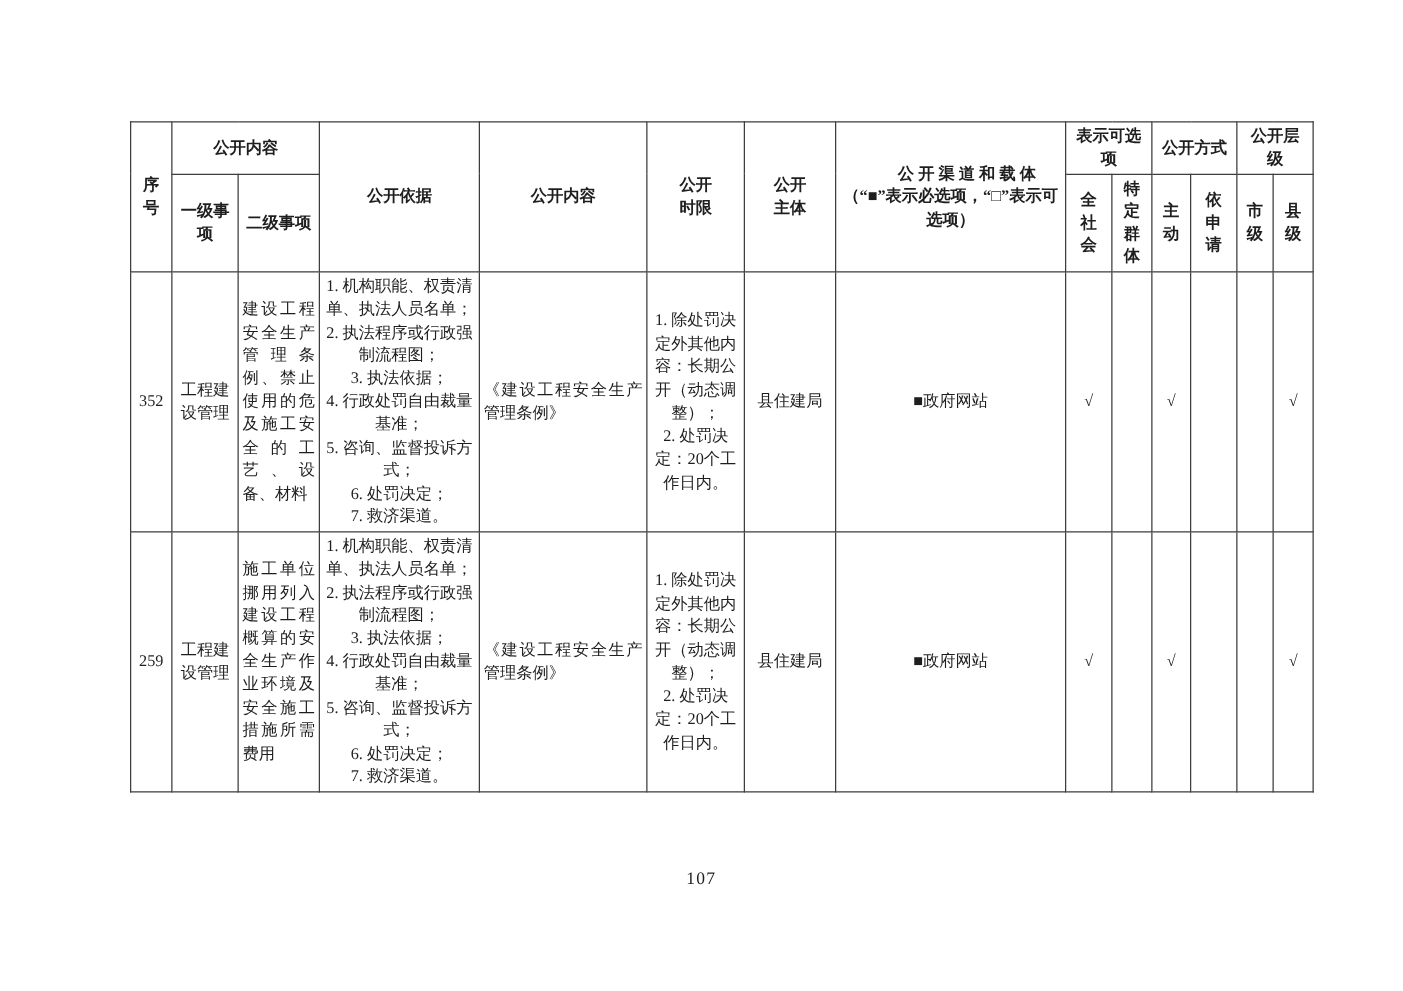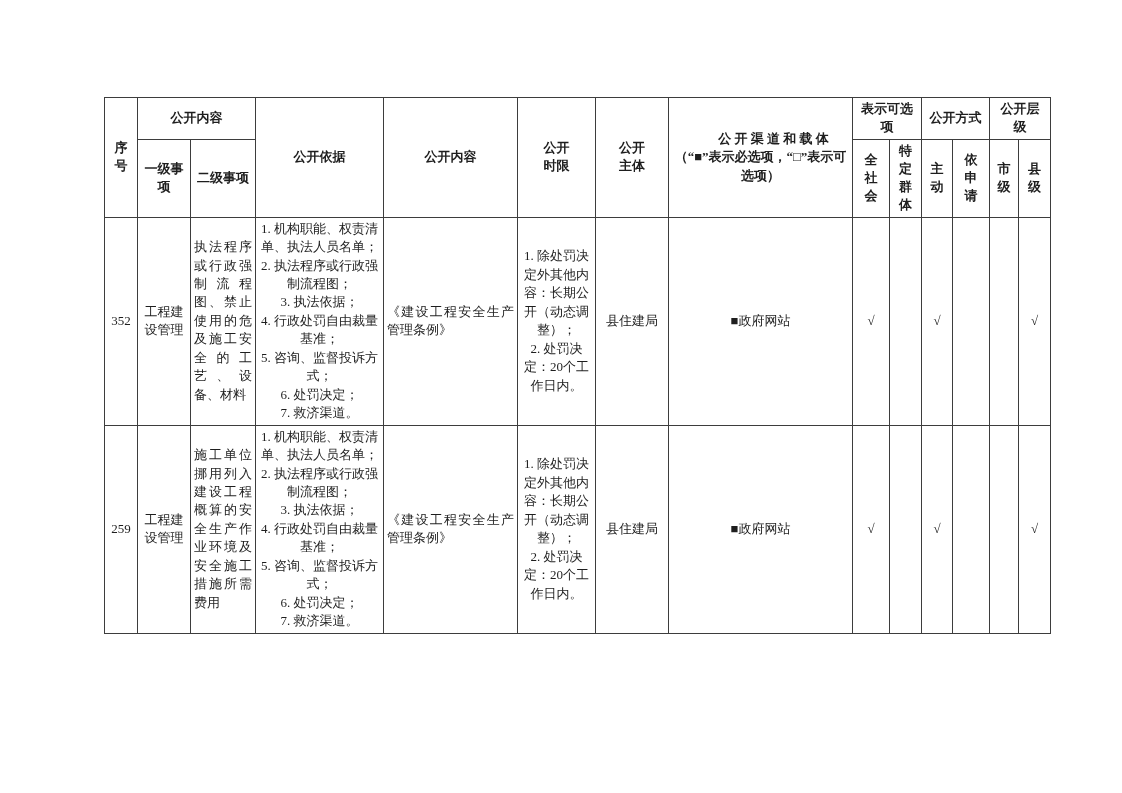--- a/index.html
+++ b/index.html
@@ -100,21 +100,21 @@
         <th><span class="vtext">主动</span></th>
         <th><span class="vtext">依申请</span></th>
         <th><span class="vtext">市级</span></th>
         <th><span class="vtext">县级</span></th>
       </tr>
     </thead>
     <tbody>
       <tr class="r0">
         <td class="c">352</td>
         <td class="c">工程建设管理</td>
-        <td class="j">执法程序或行政强制流程图、禁止使用的危及施工安全的工艺、设备、材料</td>
+        <td class="j">建设工程安全生产管理条例、禁止使用的危及施工安全的工艺、设备、材料</td>
         <td class="preline l">1. 机构职能、权责清单、执法人员名单；
 2. 执法程序或行政强制流程图；
 3. 执法依据；
 4. 行政处罚自由裁量基准；
 5. 咨询、监督投诉方式；
 6. 处罚决定；
 7. 救济渠道。</td>
         <td class="j">《建设工程安全生产管理条例》</td>
         <td class="preline l">1. 除处罚决定外其他内容：长期公开（动态调整）；
 2. 处罚决定：20个工作日内。</td>
@@ -146,13 +146,14 @@
         <td class="c check">√</td>
         <td class="c check"></td>
         <td class="c check">√</td>
         <td class="c check"></td>
         <td class="c check"></td>
         <td class="c check">√</td>
       </tr>
     </tbody>
   </table>
 
+  <div class="pagenum">107</div>
 </div>
 
 </body></html>

